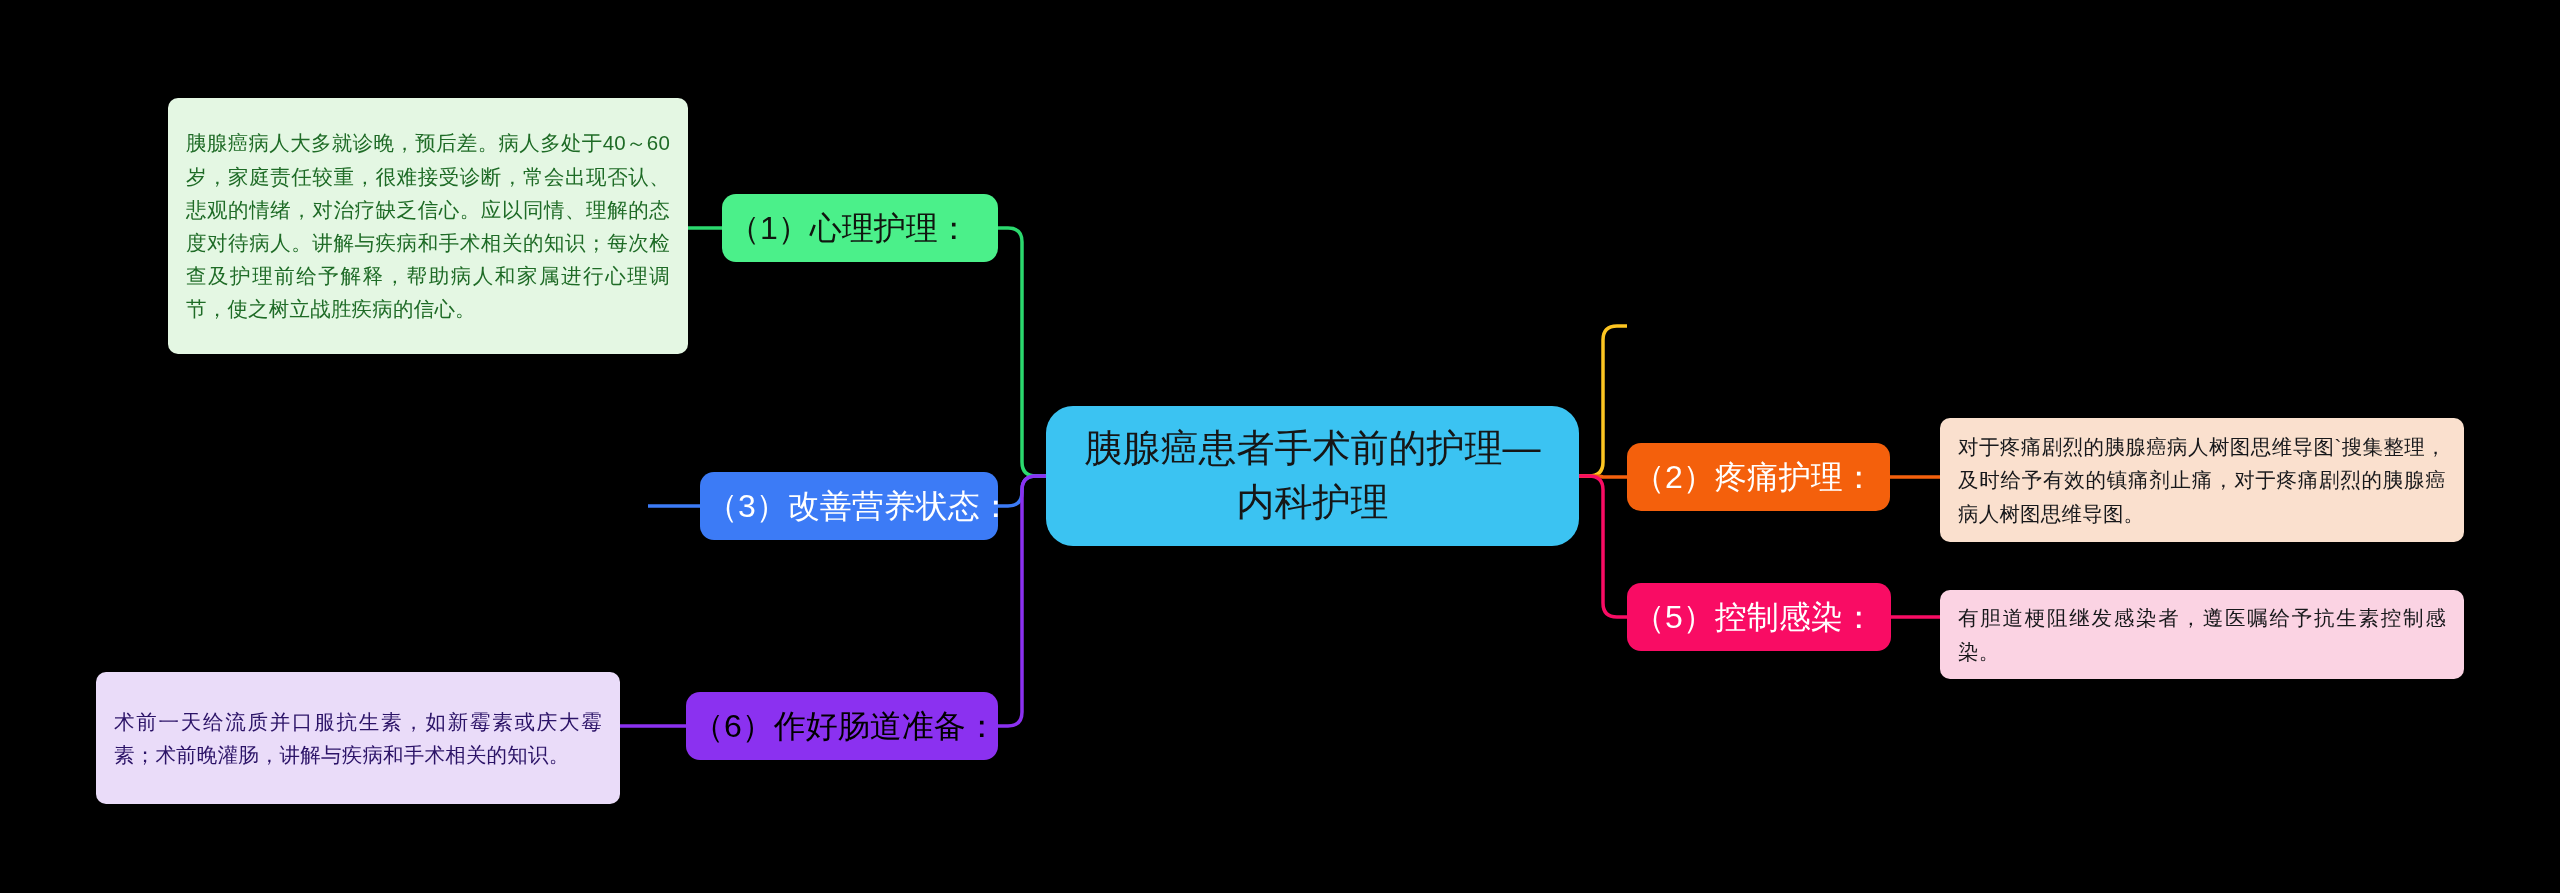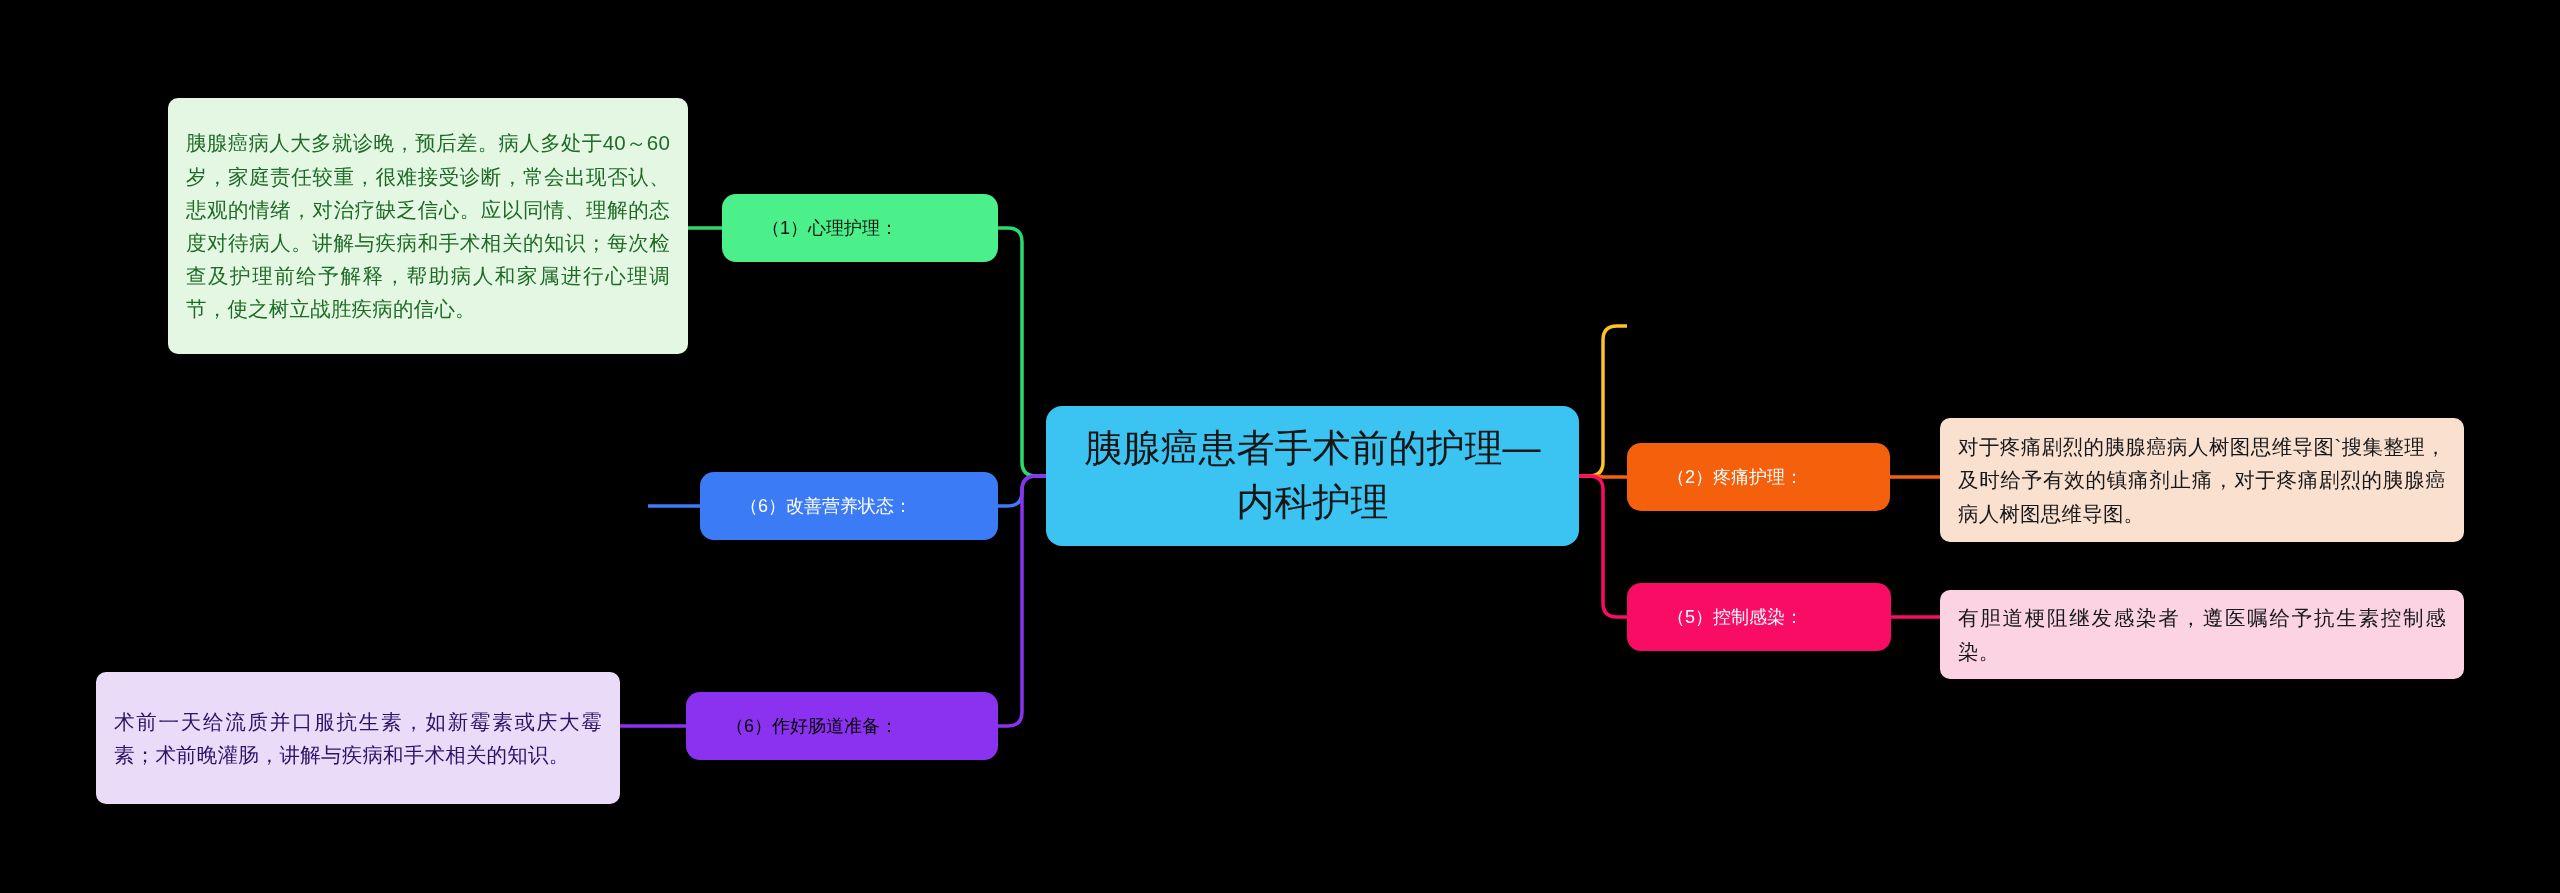--- a/index.html
+++ b/index.html
@@ -39,32 +39,32 @@
     padding: 16px 18px;
     font-size: 20.5px;
     line-height: 1.62;
     letter-spacing: 0.2px;
     text-align: justify;
     text-justify: inter-character;
   }
   .node .txt {
     display: block;
     width: 100%;
-    padding: 10px 40px;
-    font-size: 18px;
+    padding: 10px 6px;
+    font-size: 32px;
     line-height: 1.45;
     white-space: nowrap;
   }
 
   
   #node-root {
     left: 1046px; top: 406px;
     width: 533px; height: 140px;
     background: #3BC3F2;
-    border-radius: 16px;
+    border-radius: 27px;
   }
   #node-root .txt {
     font-size: 38px;
     color: #161616;
     text-align: center;
     line-height: 1.42;
     white-space: normal;
     padding: 0 24px;
   }
 
@@ -150,21 +150,21 @@
 
   <div class="leafbox" id="leaf-bowel">
     <span class="txt">术前一天给流质并口服抗生素，如新霉素或庆大霉素；术前晚灌肠，讲解与疾病和手术相关的知识。</span>
   </div>
 
   <div class="node" id="node-psych">
     <span class="txt">（1）心理护理：</span>
   </div>
 
   <div class="node" id="node-nutri">
-    <span class="txt">（6）改善营养状态：</span>
+    <span class="txt">（3）改善营养状态：</span>
   </div>
 
   <div class="node" id="node-bowel">
     <span class="txt">（6）作好肠道准备：</span>
   </div>
 
   <div class="node" id="node-root">
     <span class="txt">胰腺癌患者手术前的护理—内科护理</span>
   </div>
 

